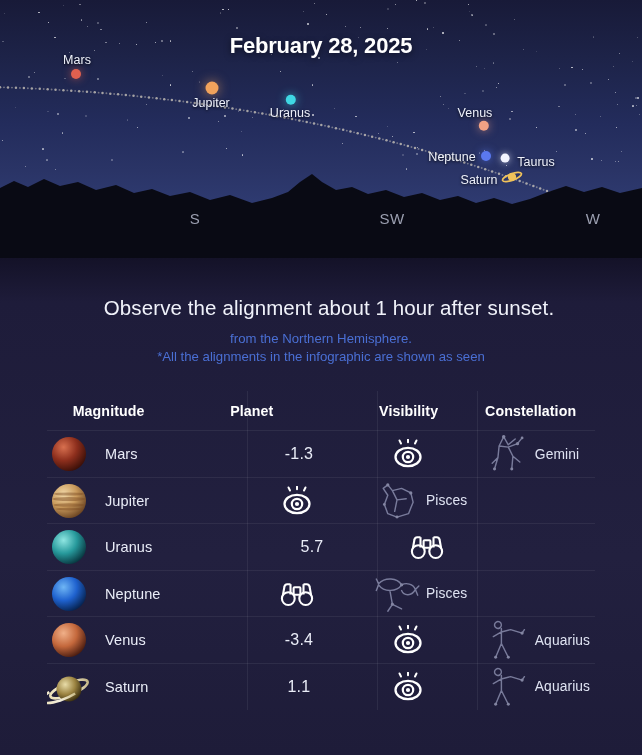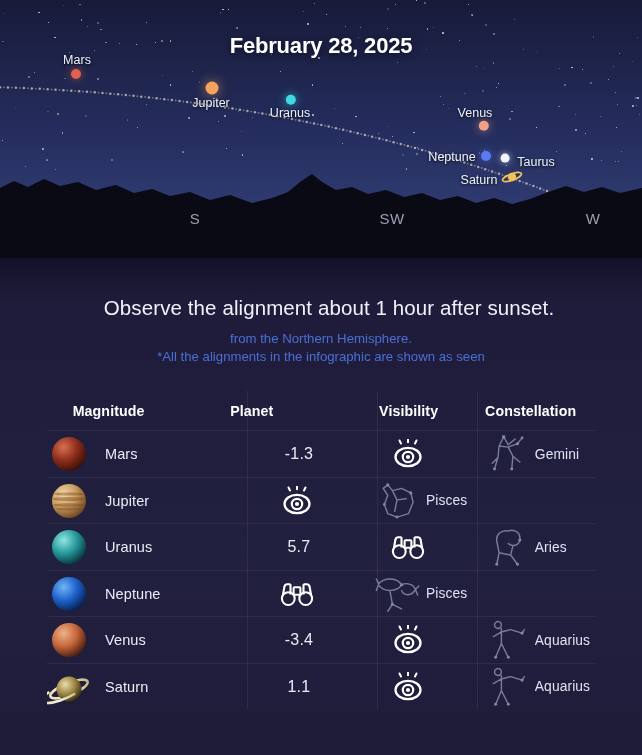--- a/index.html
+++ b/index.html
@@ -628,29 +628,20 @@
                   <path d="M10.5 5.2 L7.2 5.2 C5.6 5.2 4.6 6.4 4.4 7.8 L2.9 16.2"></path>
                   <path d="M23.5 5.2 L26.8 5.2 C28.4 5.2 29.4 6.4 29.6 7.8 L31.1 16.2"></path>
                   <path d="M10.5 5.2 L10.5 15.5"></path>
                   <path d="M23.5 5.2 L23.5 15.5"></path>
                   <rect x="13.6" y="8.2" width="6.8" height="7.6" rx="1"></rect>
                   <circle cx="8.3" cy="19.6" r="6.4"></circle>
                   <circle cx="25.7" cy="19.6" r="6.4"></circle>
                 </g>
               </svg>
             </div>
-            <div class="cell-con">
-              <svg class="con-glyph" viewBox="0 0 40 38">
-                <path style="fill:none;stroke:#c9cff0;stroke-width:1.25;stroke-linecap:round;stroke-linejoin:round;" d="M22 5 C28 3 33 7 32 13 C31 18 25 19 22 16 M22 5 C16 4 11 8 12 14 L14 24 L12 34 M14 24 L24 26 L30 34 M24 26 L26 18"></path>
-                <circle cx="32" cy="13" r="1.4" style="fill:#dfe4ff;"></circle>
-                <circle cx="12" cy="34" r="1.3" style="fill:#dfe4ff;"></circle>
-                <circle cx="30" cy="34" r="1.3" style="fill:#dfe4ff;"></circle>
-              </svg>
-              <span class="cname">Aries</span>
-            </div>
             <div class="rowline"></div>
           </div>
           <div class="trow">
             <div class="cell-planet">
               <div class="thumb"><svg viewBox="0 0 44 44" width="44" height="44">
                   <defs>
                     <radialGradient id="g3" cx="34%" cy="30%" r="75%">
                       <stop offset="0%" stop-color="#6fb6f5"></stop>
                       <stop offset="52%" stop-color="#1f62cf"></stop>
                       <stop offset="100%" stop-color="#06224f"></stop>

